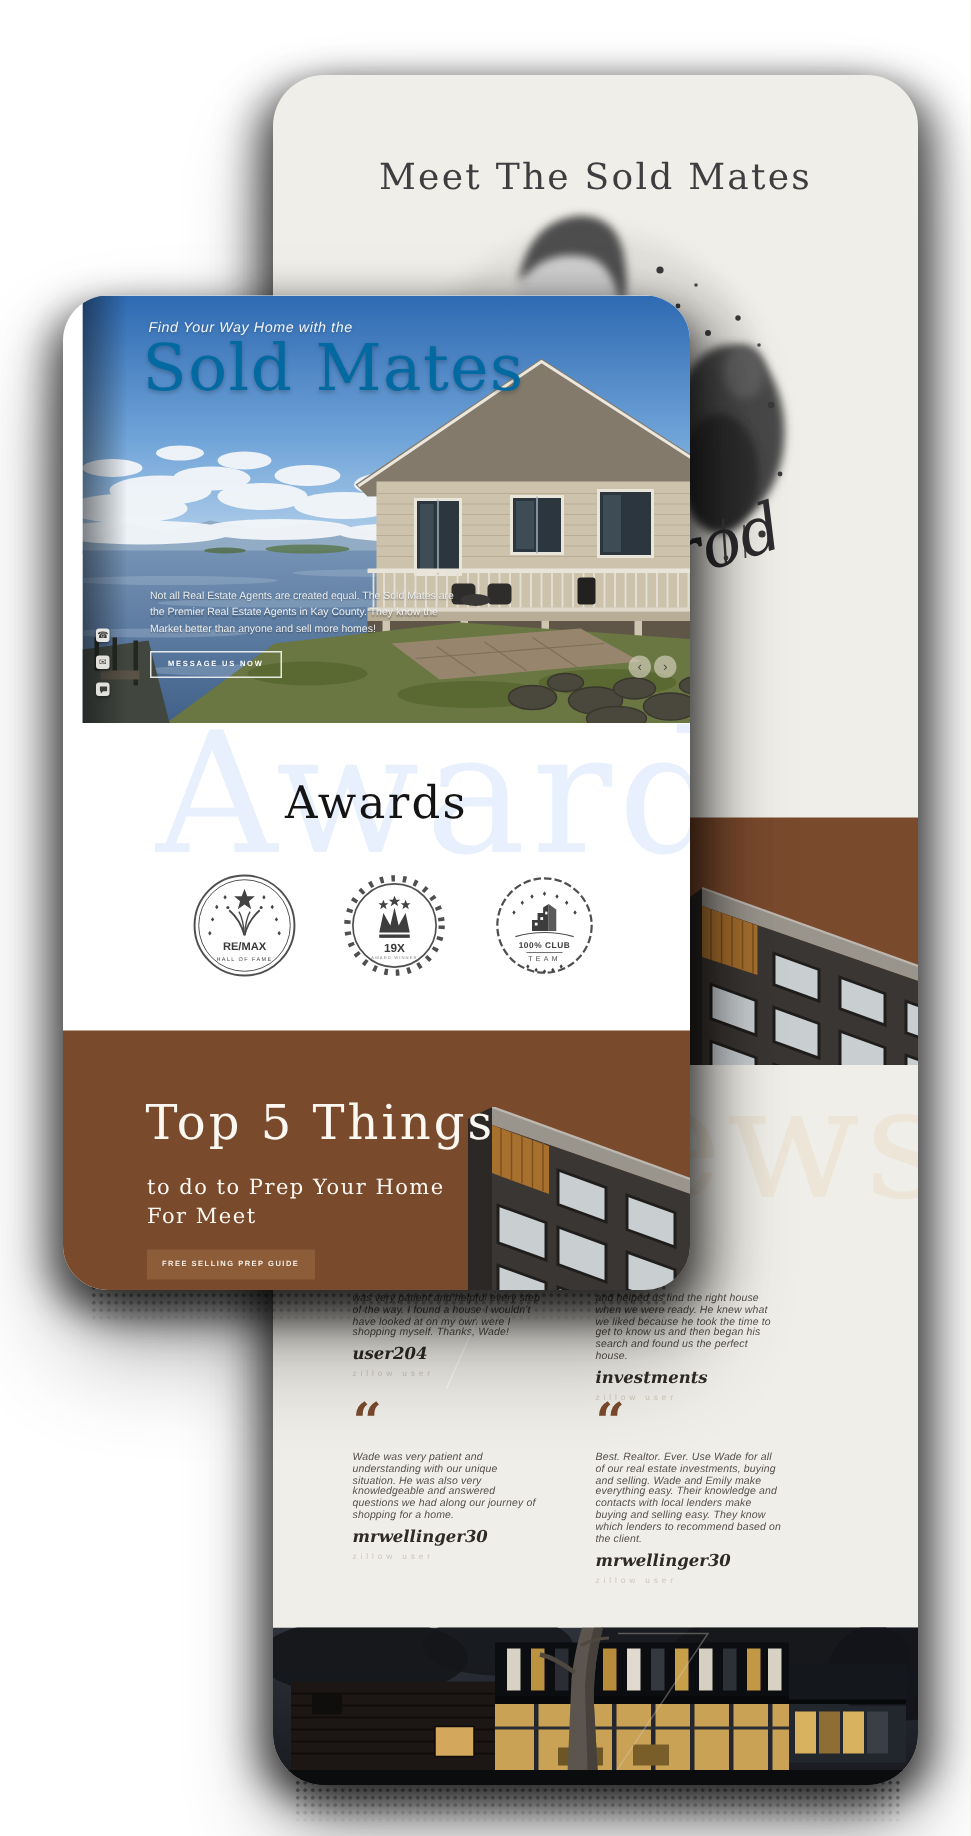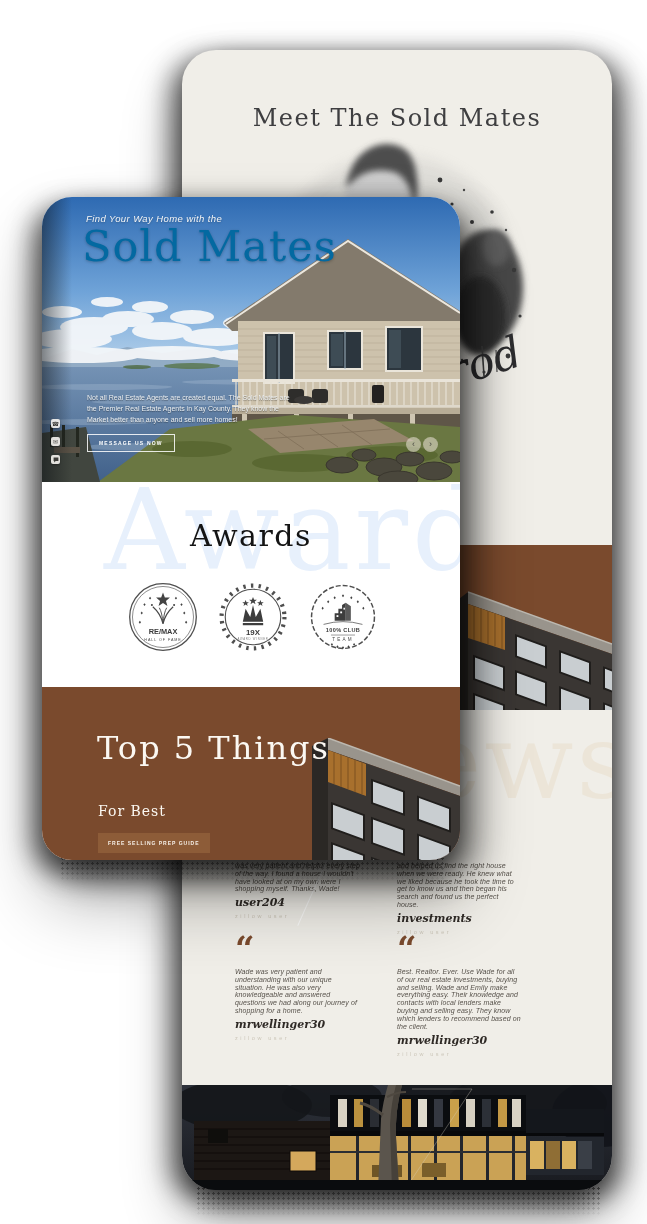--- a/index.html
+++ b/index.html
@@ -67,21 +67,21 @@
     margin-top:4px;font-family:"DejaVu Serif", serif;font-style:italic;font-weight:bold;
     font-size:11px;line-height:1.1;color:#2f2a26;
   }
   .t-source{
     margin-top:4px;font-size:5.5px;letter-spacing:2.6px;color:#ccc6b9;
   }
   .slash{position:absolute;width:1px;background:rgba(255,255,255,.8);transform:rotate(24deg);transform-origin:top left;}
   .dusk{position:absolute;left:0;bottom:0;width:430px;height:105px;}
 
   
-  .hero{position:absolute;left:0;top:0;width:418px;height:285px;}
+  .hero{position:absolute;left:13px;top:0;width:418px;height:285px;}
   .hero > svg{position:absolute;left:0;top:0;}
   .hero-eyebrow{
     position:absolute;left:44px;top:16px;font-style:italic;font-size:9.5px;
     color:#f3f5f7;letter-spacing:.4px;text-shadow:0 1px 2px rgba(0,0,0,.25);
   }
   .hero-title{
     position:absolute;left:40px;top:24px;margin:0;
     font-family:"DejaVu Serif", serif;font-size:43px;font-weight:500;
     letter-spacing:1px;color:#0369a1;text-shadow:0 1px 3px rgba(0,0,0,.25);
   }
@@ -113,21 +113,21 @@
   .awards-wm{
     position:absolute;left:62px;top:-8px;
     font-family:"DejaVu Serif", serif;font-size:112px;line-height:1;
     letter-spacing:4px;color:#e7f0fc;white-space:nowrap;
   }
   .awards-title{
     position:absolute;left:0;right:0;top:36px;margin:0;text-align:center;
     font-family:"DejaVu Serif", serif;font-size:30px;font-weight:500;
     letter-spacing:1.5px;color:#141414;
   }
-  .badges{position:absolute;left:84px;top:98px;display:flex;gap:16px;}
+  .badges{position:absolute;left:84px;top:98px;display:flex;gap:26px;}
   .badge{width:74px;height:74px;}
   .top5{position:absolute;left:0;top:490px;width:418px;height:173px;background:#7a4a2d;overflow:hidden;}
   .top5 > svg{position:absolute;right:0;bottom:0;}
   .top5-title{
     position:absolute;left:55px;top:42px;margin:0;
     font-family:"DejaVu Serif", serif;font-size:32px;font-weight:500;
     letter-spacing:2px;color:#fbf8f2;
   }
   .top5-sub{
     position:absolute;left:56px;top:96px;margin:0;
@@ -585,19 +585,19 @@
         <rect x="136" y="14" width="32" height="23"></rect>
         <rect x="4" y="52" width="32" height="25"></rect>
         <rect x="44" y="52" width="32" height="25"></rect>
         <rect x="90" y="52" width="32" height="25"></rect>
         <rect x="136" y="52" width="32" height="25"></rect>
         <rect x="4" y="92" width="32" height="25"></rect>
         <rect x="44" y="92" width="32" height="25"></rect>
       </g>
     </svg>
     <h2 class="top5-title">Top 5 Things</h2>
-    <p class="top5-sub"><br><span>For Best</span></p>
+    <p class="top5-sub"><span>to do to Prep Your Home</span><br><span>For Meet</span></p>
     <button class="top5-cta">FREE SELLING PREP GUIDE</button>
   </section>
 </div>
 
 <div class="grain g1"></div>
 <div class="grain g2"></div>
 
 </body></html>

